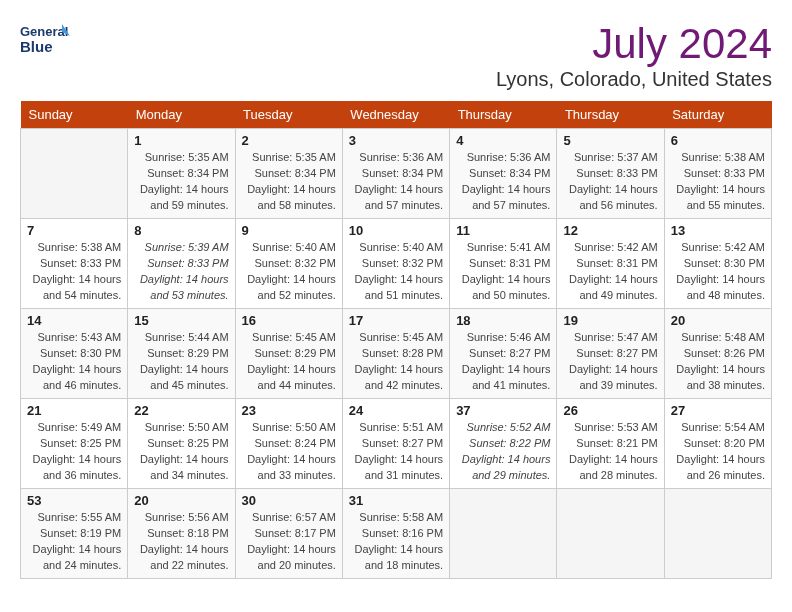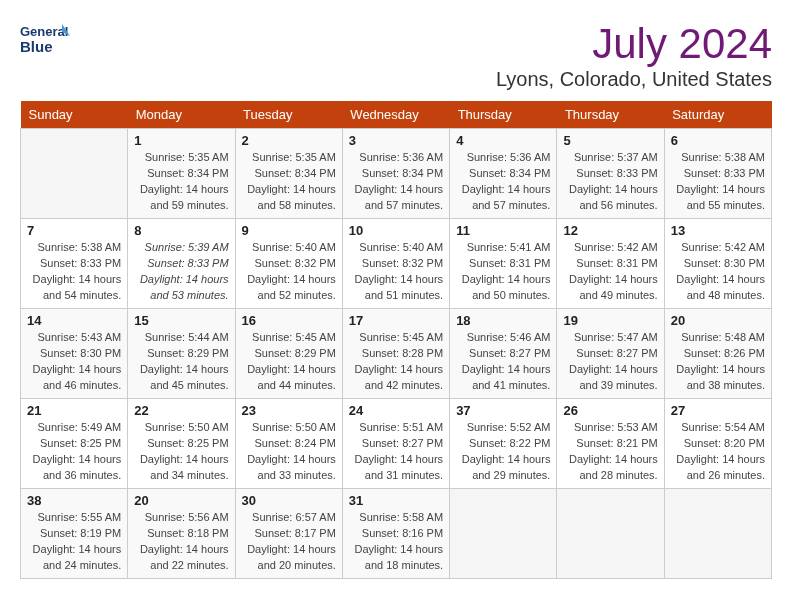--- a/index.html
+++ b/index.html
@@ -275,21 +275,21 @@
         </td>
         <td>
           <span class="day-num">24</span>
           <div class="day-info" style="white-space: pre-line;">Sunrise: 5:51 AM
 Sunset: 8:27 PM
 Daylight: 14 hours
 and 31 minutes.</div>
         </td>
         <td>
           <span class="day-num">37</span>
-          <div class="day-info" style="white-space: pre-line;">Sunrise: 5:52 AM
+          <div class="day-info" style="white-space: pre-line; font-style: italic;">Sunrise: 5:52 AM
 Sunset: 8:22 PM
 Daylight: 14 hours
 and 29 minutes.</div>
         </td>
         <td>
           <span class="day-num">26</span>
           <div class="day-info" style="white-space: pre-line;">Sunrise: 5:53 AM
 Sunset: 8:21 PM
 Daylight: 14 hours
 and 28 minutes.</div>
@@ -297,21 +297,21 @@
         <td>
           <span class="day-num">27</span>
           <div class="day-info" style="white-space: pre-line;">Sunrise: 5:54 AM
 Sunset: 8:20 PM
 Daylight: 14 hours
 and 26 minutes.</div>
         </td>
       </tr>
       <tr>
         <td>
-          <span class="day-num">38</span>
+          <span class="day-num">53</span>
           <div class="day-info" style="white-space: pre-line;">Sunrise: 5:55 AM
 Sunset: 8:19 PM
 Daylight: 14 hours
 and 24 minutes.</div>
         </td>
         <td>
           <span class="day-num">20</span>
           <div class="day-info" style="white-space: pre-line;">Sunrise: 5:56 AM
 Sunset: 8:18 PM
 Daylight: 14 hours

